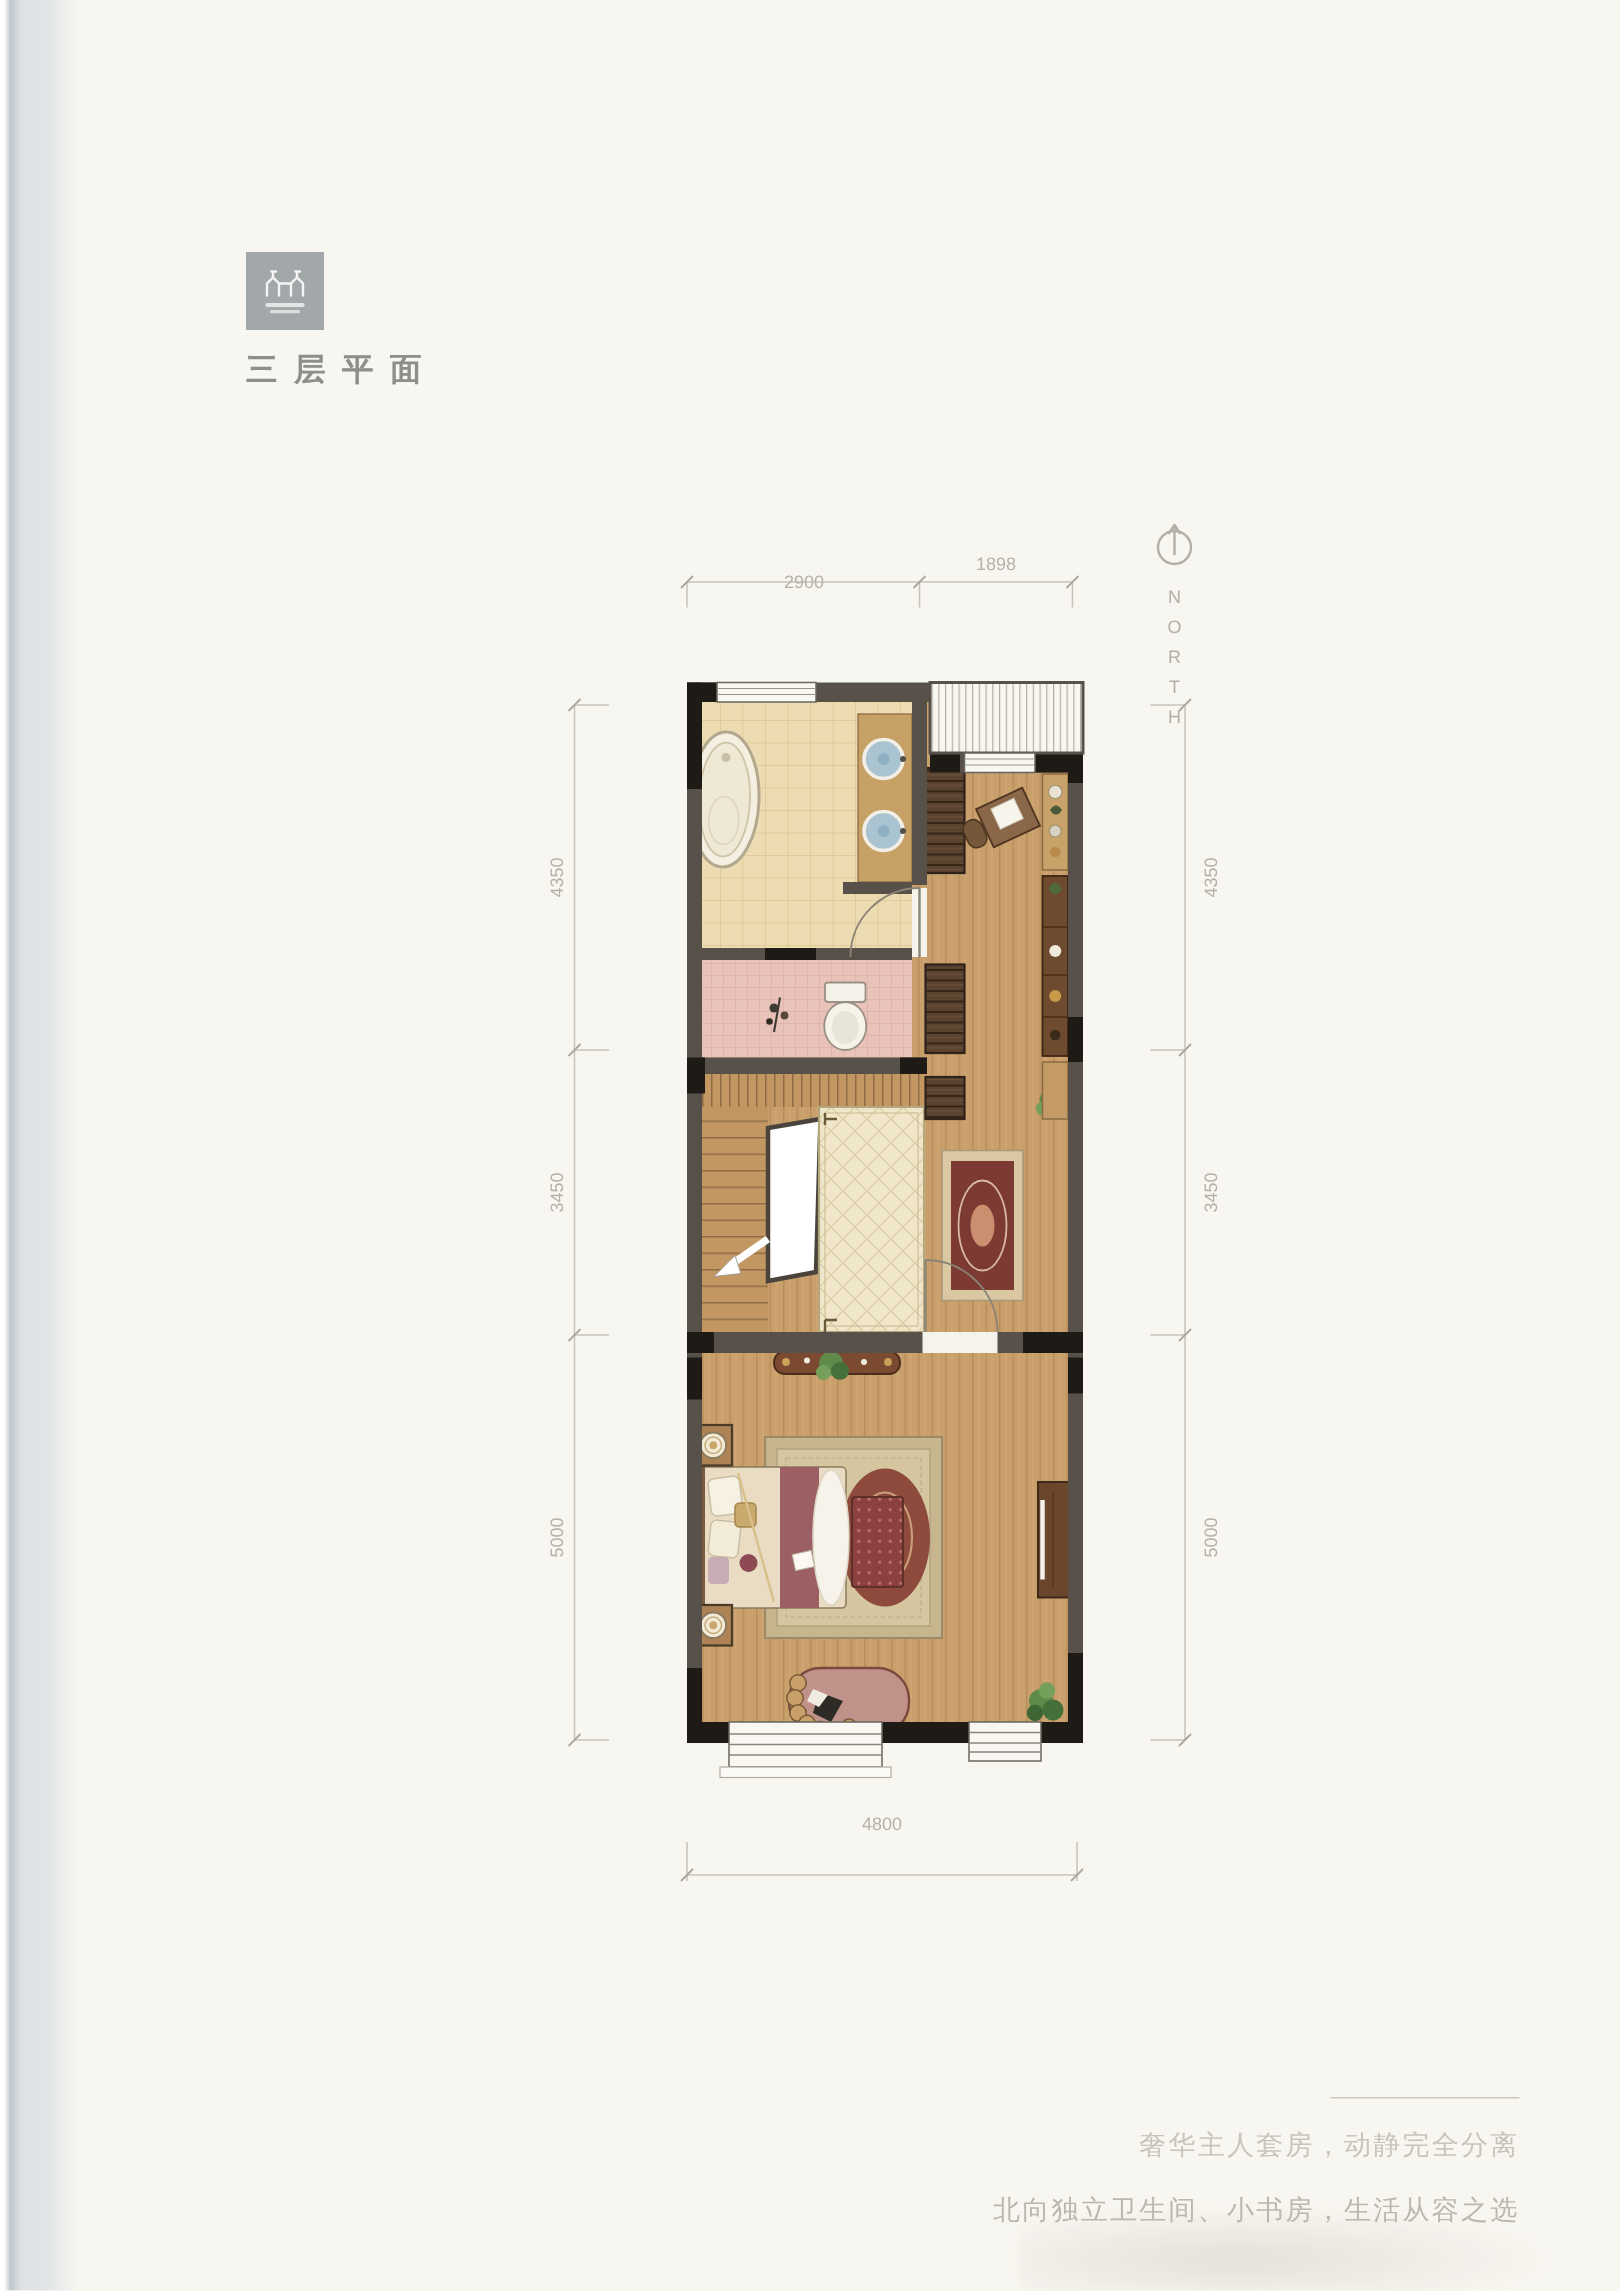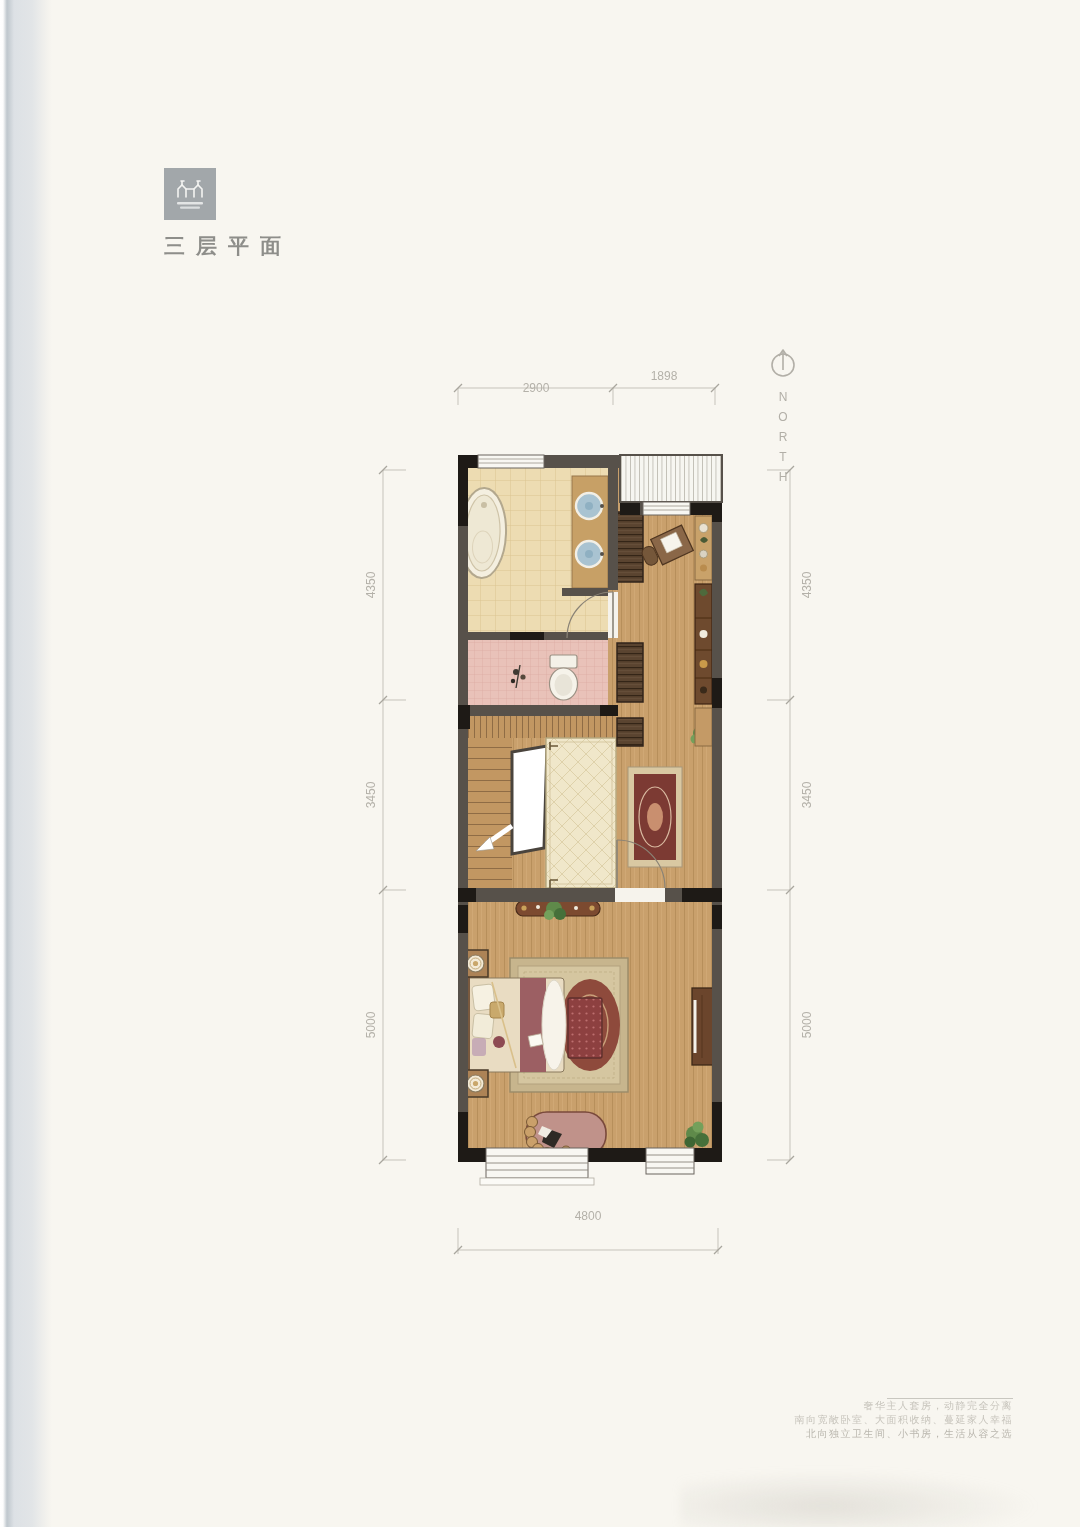--- a/index.html
+++ b/index.html
@@ -29,21 +29,22 @@
     transform:translate(-50%,-50%);
   }
   .dim-label.vert{transform:translate(-50%,-50%) rotate(-90deg);}
   .overlay-svg,.plan-svg{position:absolute;}
   .footer{position:absolute;right:67px;top:1388px;width:420px;text-align:right;}
   .footer-heading{
     font-size:17px;letter-spacing:6px;color:#a7a5a0;white-space:nowrap;
   }
   .footer-rule{margin:10px 0 0 auto;width:126px;height:1px;background:#c9c7c0;}
   .footer-line{
-    font-size:10px;letter-spacing:1.5px;color:#c7c4bc;white-space:nowrap;
+    font-size:18px;letter-spacing:1.5px;color:#c7c4bc;white-space:nowrap;
+    margin-top:19px;
   }
   .footer-line.l3{color:#bab7ae;filter:blur(0.5px);}
   .smudge{
     position:absolute;right:40px;top:1470px;width:360px;height:60px;
     background:radial-gradient(ellipse at 40% 60%,rgba(190,187,178,0.35),rgba(190,187,178,0) 70%);
     filter:blur(4px);pointer-events:none;
   }
 </style>
 </head>
 <body>
@@ -410,15 +411,14 @@
     <rect x="165" y="438" width="50" height="14" fill="#f6f3ec"></rect>
     <path d="M167 390 A48 48 0 0 1 215 438" fill="none" stroke="#8a8376" stroke-width="1.2"></path>
     <line x1="167" y1="438" x2="167" y2="390" stroke="#8a8376" stroke-width="1.6"></line>
   </g>
 </svg>
 
 <div class="smudge"></div>
 <div class="footer">
   <div class="footer-rule"></div>
   <div class="footer-line">奢华主人套房，动静完全分离</div>
-  <div class="footer-line">南向宽敞卧室、大面积收纳、蔓延家人幸福</div>
   <div class="footer-line l3">北向独立卫生间、小书房，生活从容之选</div>
 </div>
 
 </body></html>

